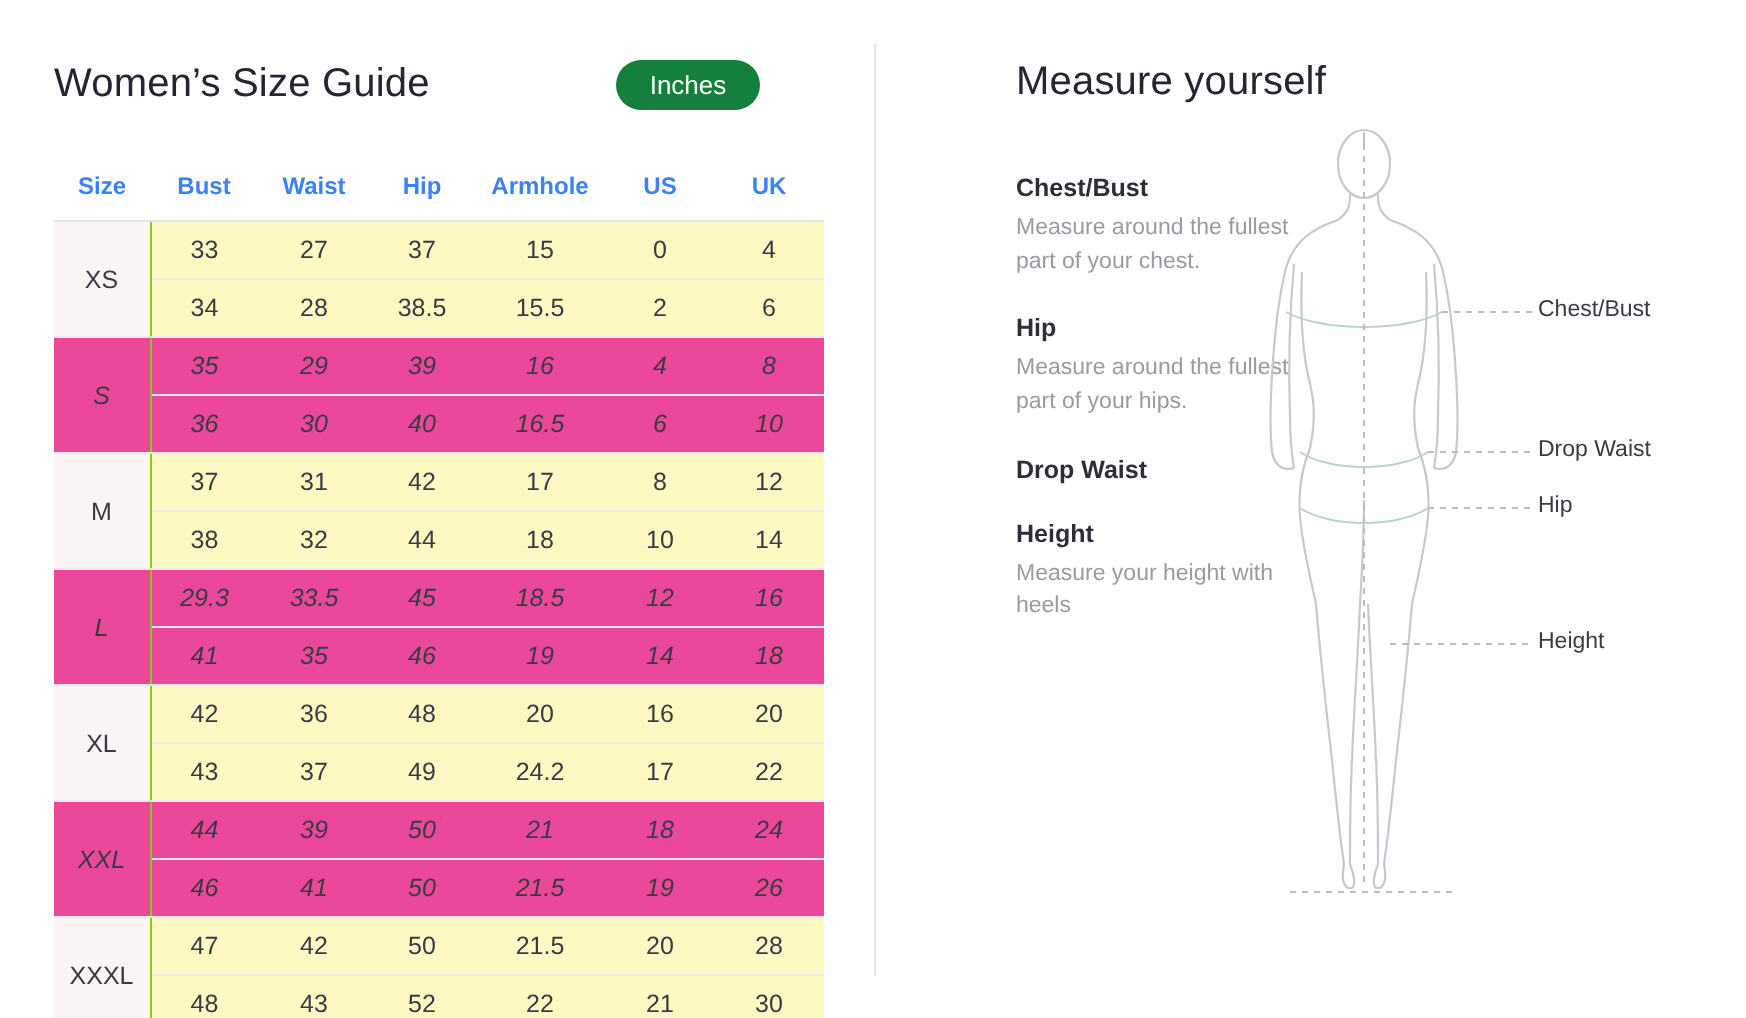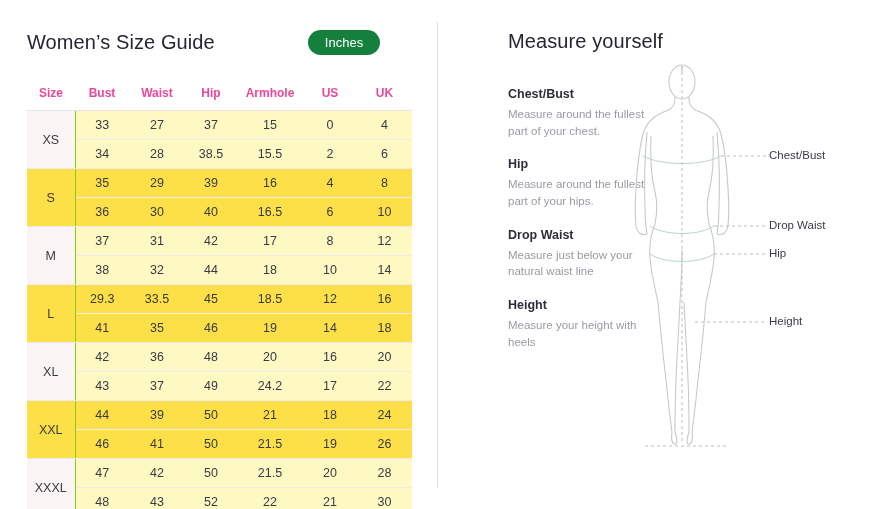--- a/index.html
+++ b/index.html
@@ -58,21 +58,21 @@
 
   
   table.size-table {
     border-collapse: collapse;
     width: 385px;
     font-size: 12.5px;
   }
   table.size-table th {
     font-weight: 700;
     font-size: 12px;
-    color: #ec4899;
+    color: #3b82f6;
     padding: 7px 0 10px 0;
     text-align: center;
     border-bottom: 1px solid #e6e4e6;
     background: #ffffff;
   }
   table.size-table th.size-col { width: 48px; }
   table.size-table td {
     text-align: center;
     padding: 7px 0;
     color: #3a3a44;
@@ -80,21 +80,21 @@
     font-size: 12.5px;
   }
   td.size-label {
     width: 48px;
     font-size: 12.5px;
     color: #3a3a44;
     border-right: 1px solid #84cc16;
   }
   tr.shade td { background: #fef9c3; }
   tr.shade td.size-label { background: #faf5f4; }
-  tr.plain td { background: #fde047; }
+  tr.plain td { background: #ec4899; font-style: italic; }
 
   
   col.c-size { width: 48px; }
   col.c-bust { width: 54px; }
   col.c-waist { width: 56px; }
   col.c-hip { width: 52px; }
   col.c-armhole { width: 66px; }
   col.c-us { width: 54px; }
   col.c-uk { width: 55px; }
 
@@ -304,21 +304,20 @@
       <div class="m-block">
         <div class="m-head">Chest/Bust</div>
         <div class="m-desc">Measure around the fullest part of your chest.</div>
       </div>
       <div class="m-block">
         <div class="m-head">Hip</div>
         <div class="m-desc">Measure around the fullest part of your hips.</div>
       </div>
       <div class="m-block">
         <div class="m-head">Drop Waist</div>
-        <div class="m-desc">Measure just below your natural waist line</div>
       </div>
       <div class="m-block">
         <div class="m-head">Height</div>
         <div class="m-desc">Measure your height with heels</div>
       </div>
     </div>
 
     <div class="figure-wrap">
       <svg width="240" height="420" viewBox="0 0 240 420">
         <g fill="none" stroke="#c9c7cd" stroke-width="1.1">

